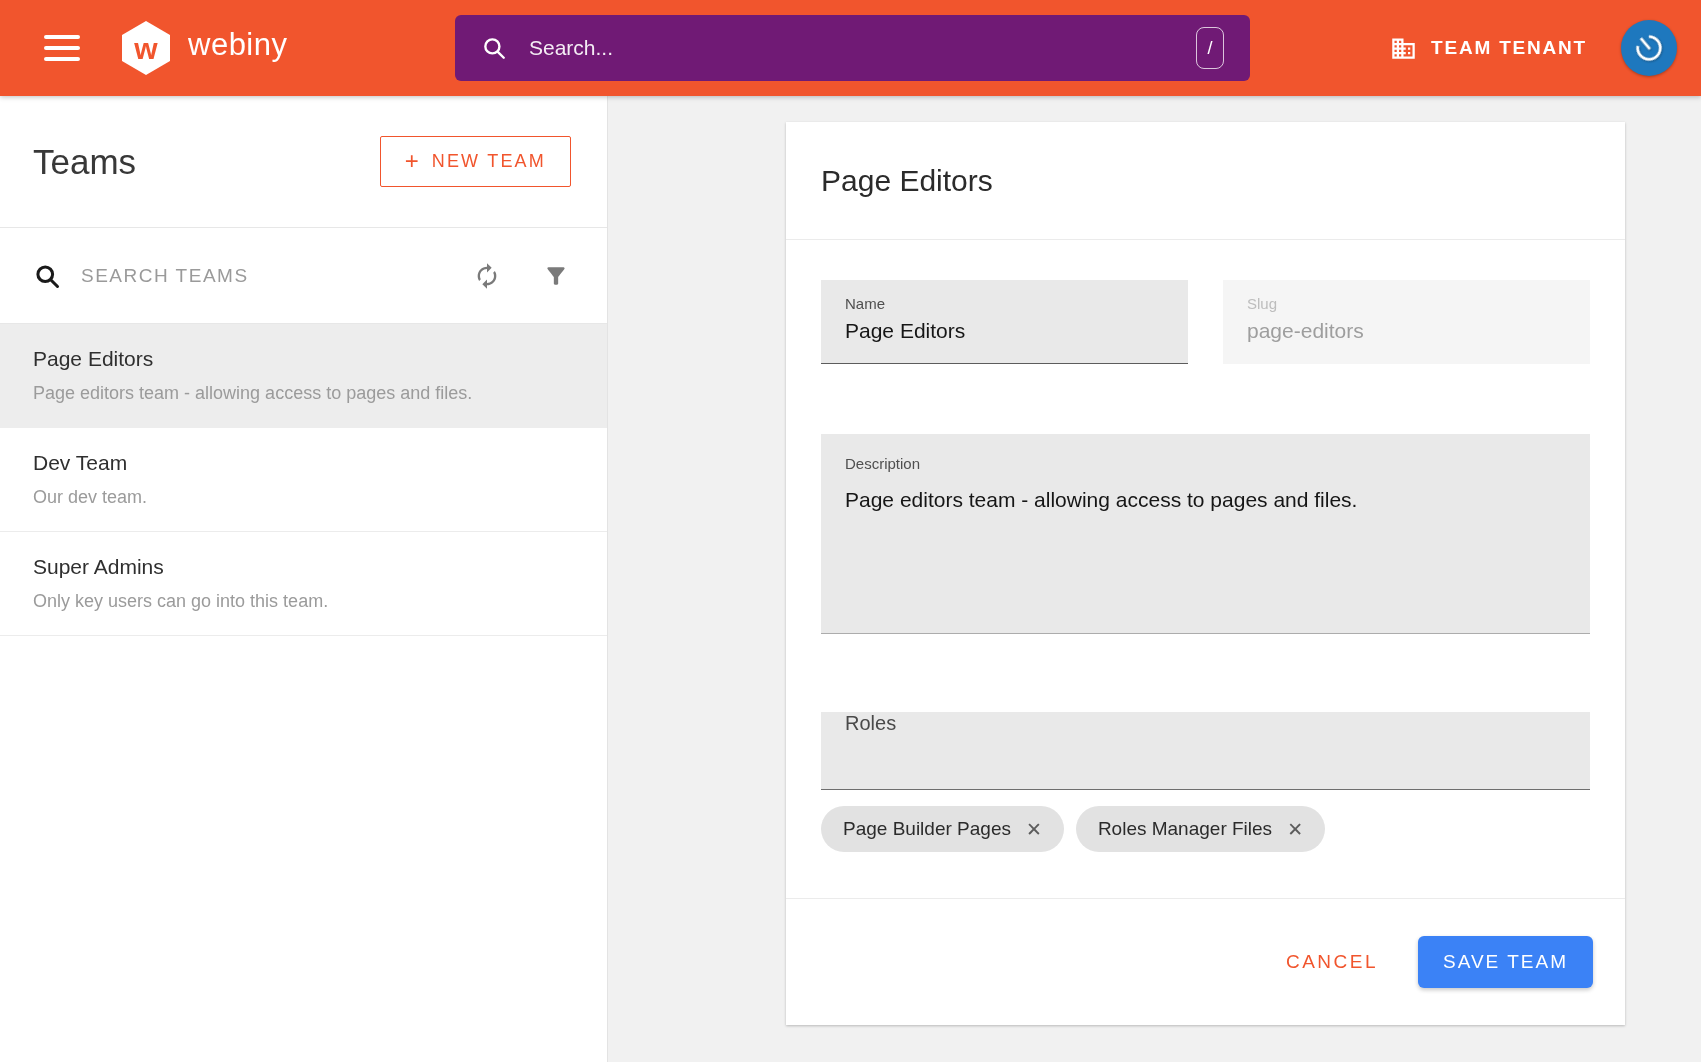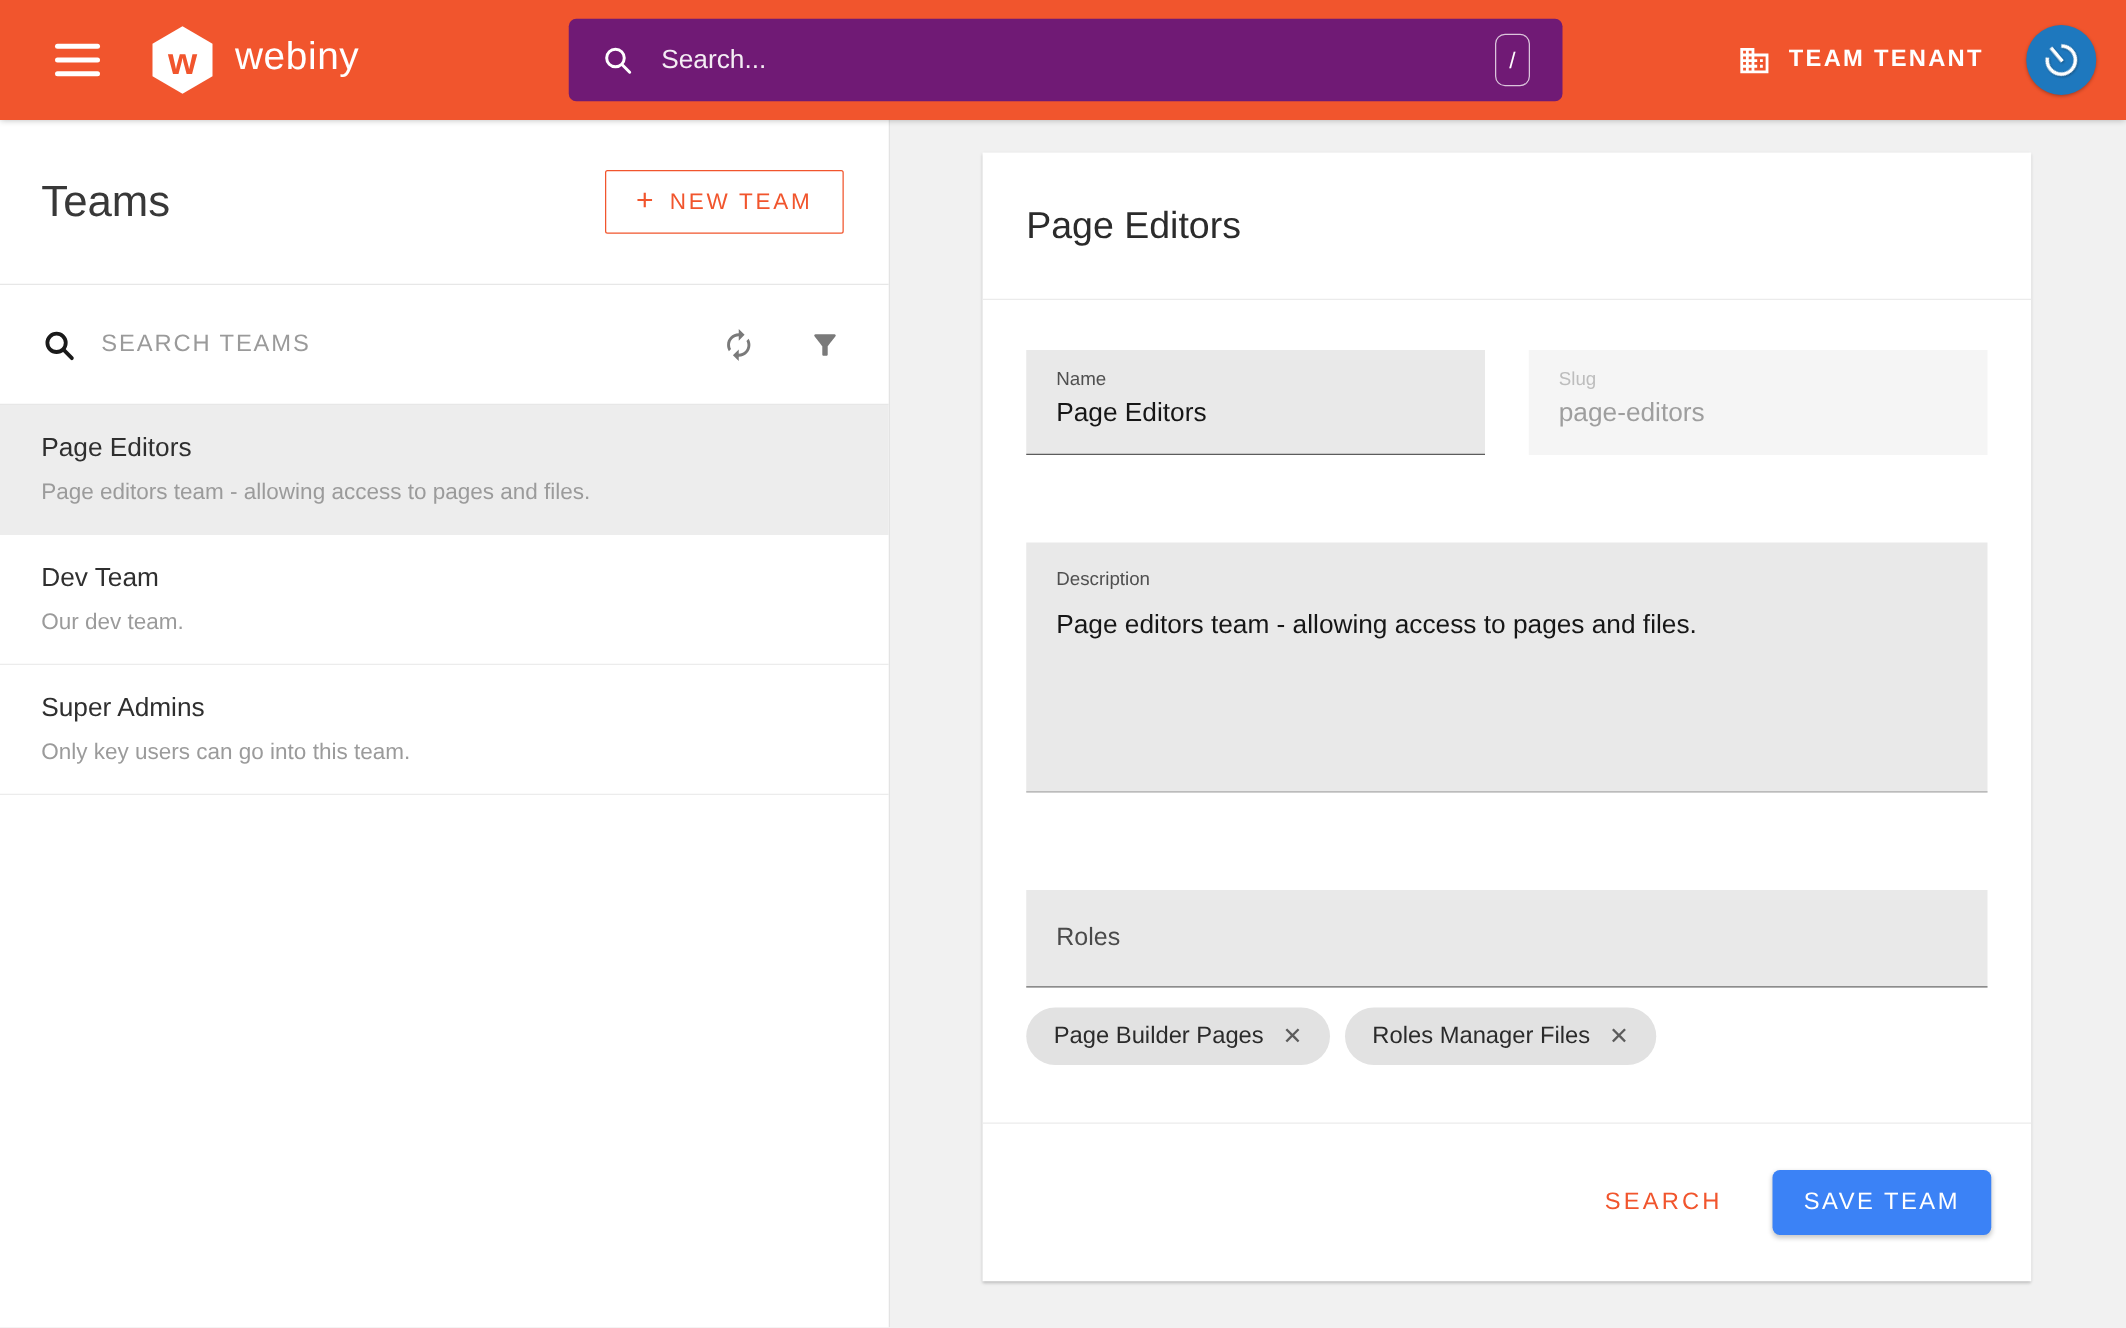--- a/index.html
+++ b/index.html
@@ -41,21 +41,21 @@
   .tenant-label { color:#fff; font-size:19px; font-weight:bold; letter-spacing:1.8px; margin-left:14px; }
   .avatar {
     margin-left:34px; width:56px; height:56px; border-radius:50%; background:#1E78BE;
     display:flex; align-items:center; justify-content:center; cursor:pointer;
     box-shadow:0 1px 3px rgba(0,0,0,.3);
   }
   .avatar svg { transform:rotate(-40deg); filter:drop-shadow(0 1px 1px rgba(0,0,0,.35)); }
 
   
   .sidebar {
-    position:absolute; top:96px; left:0; width:712px; bottom:0;
+    position:absolute; top:96px; left:0; width:608px; bottom:0;
     background:#fff; border-right:1px solid #E3E3E3;
   }
   .sidebar-header {
     height:132px; border-bottom:1px solid #E7E7E7;
     display:flex; align-items:center; padding:0 36px 0 33px;
   }
   .sidebar-title { font-size:35px; font-weight:normal; color:#383838; }
   .new-team-btn {
     margin-left:auto; height:51px; background:#fff; border:1px solid #F1552D; border-radius:2px;
     color:#F1552D; font-size:18px; letter-spacing:2.2px; font-family:inherit;
@@ -103,21 +103,21 @@
   .field-slug input { color:#9E9E9E; }
 
   .field-description { margin-top:70px; height:200px; background:#E9E9E9; border-bottom:1px solid #ACACAC; padding:21px 24px 0; }
   .field-description textarea {
     display:block; width:100%; height:130px; margin-top:16px; border:none; outline:none; resize:none;
     background:transparent; font-family:inherit; font-size:21px; color:#161616;
   }
 
   .field-roles {
     margin-top:78px; height:78px; background:#E9E9E9; border-bottom:1px solid #6E6E6E;
-    display:flex; align-items:center; padding:0 24px; cursor:pointer;
+    display:flex; padding:0 24px; cursor:pointer;
   }
   .field-roles .roles-label { font-size:20px; color:#4A4A4A; }
 
   .chips { margin-top:16px; display:flex; gap:12px; }
   .chip {
     height:46px; background:#E2E2E2; border-radius:23px;
     display:inline-flex; align-items:center; padding:0 22px; gap:15px;
     font-size:19px; color:#2B2B2B; cursor:pointer;
   }
   .chip-close { font-size:19px; color:#5C5C5C; cursor:pointer; line-height:1; }
@@ -248,17 +248,17 @@
           <span class="chip-close">✕</span>
         </div>
         <div class="chip">
           <span>Roles Manager Files</span>
           <span class="chip-close">✕</span>
         </div>
       </div>
     </div>
 
     <div class="card-footer">
-      <button class="cancel-btn">SEARCH</button>
+      <button class="cancel-btn">CANCEL</button>
       <button class="save-btn">SAVE TEAM</button>
     </div>
   </div>
 </div>
 
 </body></html>

